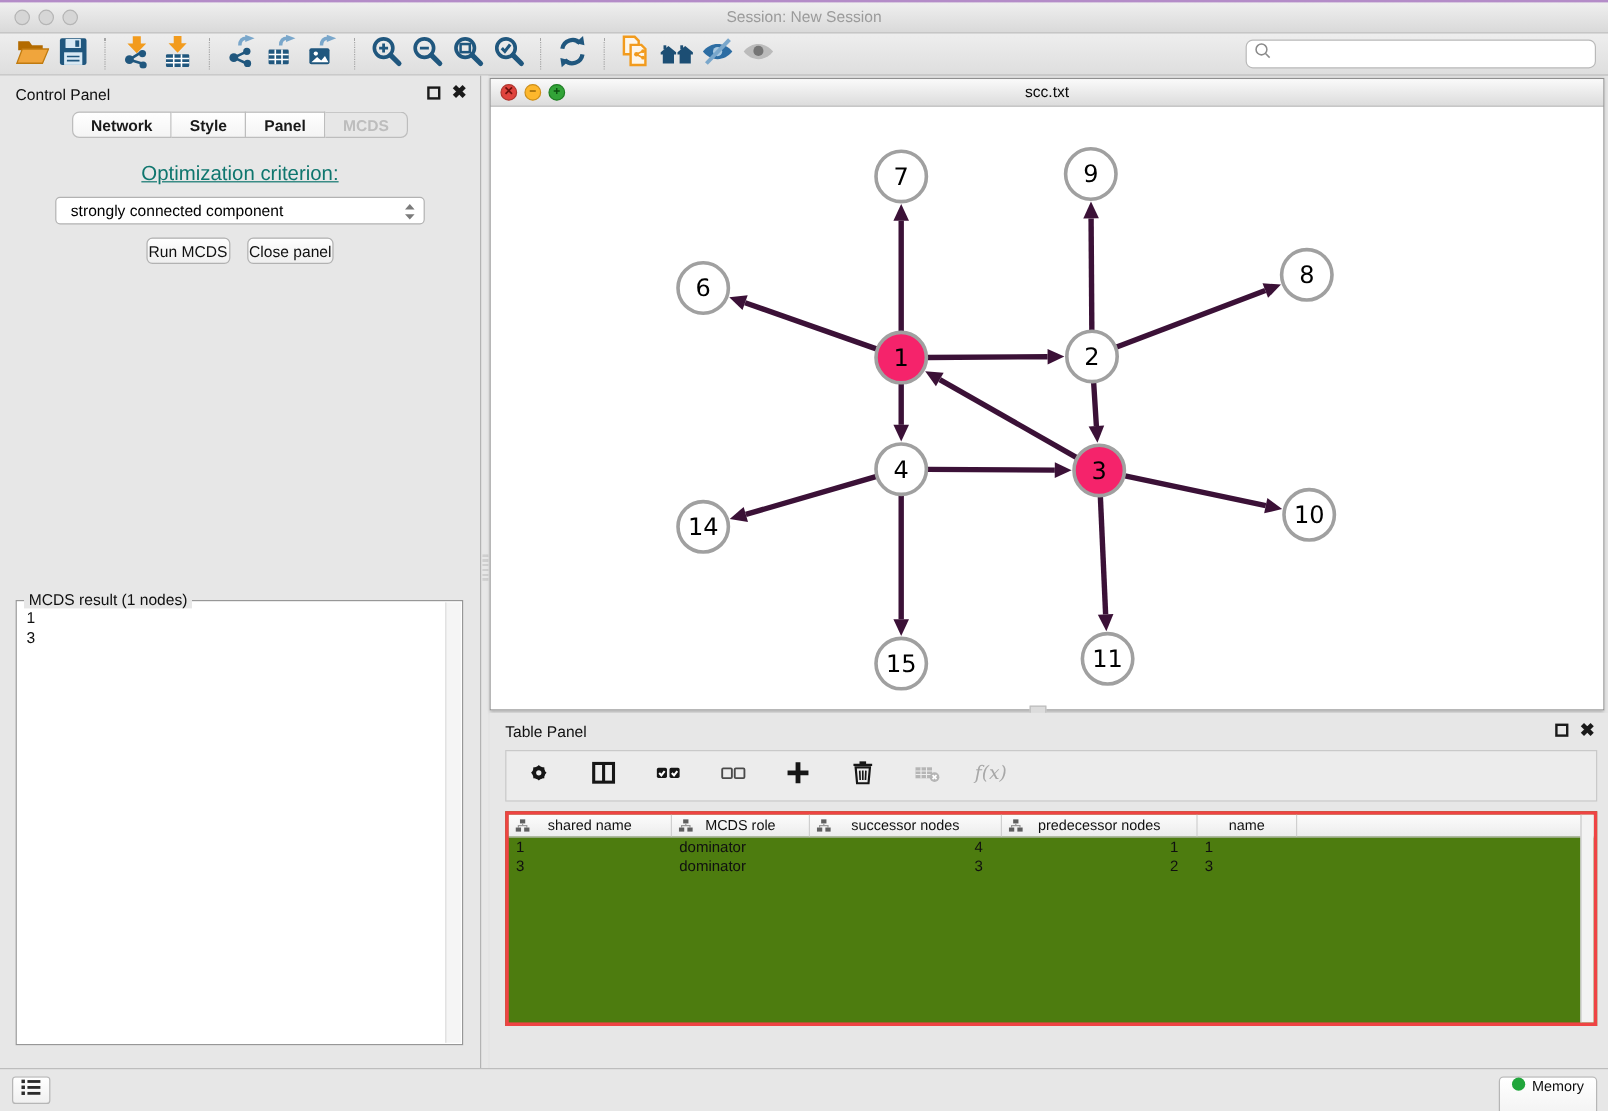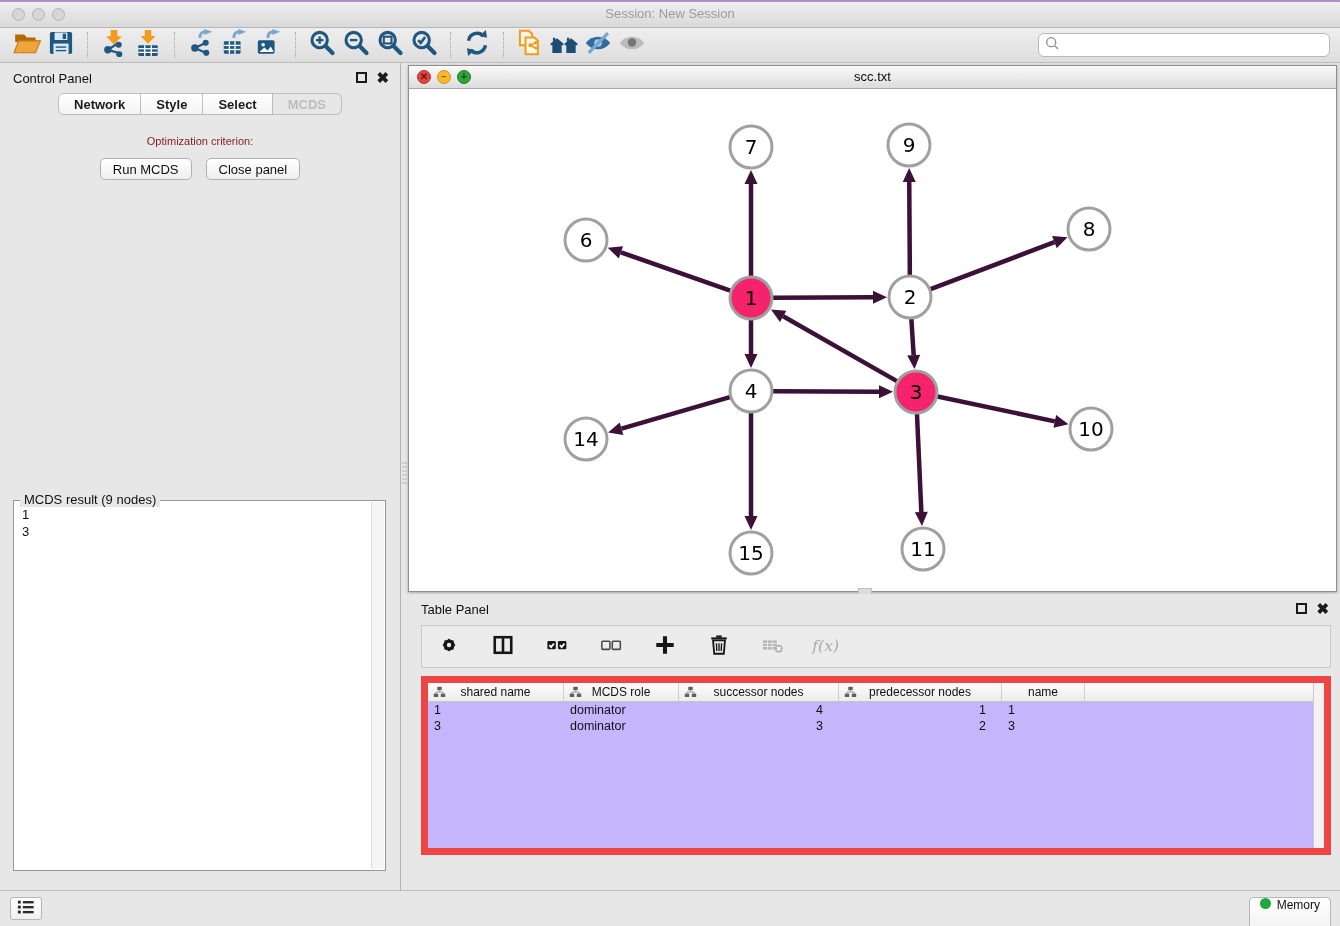--- a/index.html
+++ b/index.html
@@ -40,27 +40,27 @@
 
   .seg-tabs { display:flex; justify-content:center; }
   .seg { border:1px solid #bdbdbd; border-left:none; background:linear-gradient(#ffffff,#f4f4f4);
     font-size:13px; font-weight:600; color:#1a1a1a; height:22px; padding:0 15px;
     display:flex; align-items:center; white-space:nowrap; }
   .seg:first-child { border-left:1px solid #bdbdbd; border-radius:6px 0 0 6px; }
   .seg:last-child { border-radius:0 6px 6px 0;text-align:center; }
   .seg.active { background:#e7e7e7; color:#bdbdbd; }
 
   .cp-content { text-align:center; }
-  .opt-label { font-size:11px; color:#7f1d1d; margin-top:20px; }
+  .opt-label { font-size:17px; color:#0f766e; margin-top:20px;text-decoration:underline; }
   .cp-select { width:308px; height:23px; margin:9px auto 0; background:#fff; border:1px solid #b2b2b2;
     border-radius:4px; display:flex; align-items:center; padding:0 22px 0 12px; font-size:13px; position:relative; }
   .cp-select .stepper { position:absolute; right:4px; top:3px; }
   .cp-buttons { display:flex; justify-content:center; gap:14px; margin-top:11px; }
   .btn { background:linear-gradient(#ffffff,#efefef); border:1px solid #b2b2b2; border-radius:5px;
-    height:22px; padding:0 12px; font-size:13px; color:#101010; display:flex; align-items:center; }
+    height:22px; padding:0 1px; font-size:13px; color:#101010; display:flex; align-items:center; }
 
   .result-group { position:absolute; left:13px; right:14px; top:437px; bottom:19px;
     border:1px solid #979797; background:#fff; }
   .result-label { position:absolute; top:-9px; left:6px; background:#e7e7e7; padding:0 4px; font-size:13px; color:#101010; }
   .result-lines { position:absolute; left:2px; top:2px; right:16px; bottom:2px;
     font-size:13px; line-height:17px; padding:3px 6px; text-align:left; color:#101010; overflow:hidden; }
   .result-scroll { position:absolute; top:1px; bottom:1px; right:1px; width:13px; background:#f5f5f5; border-left:1px solid #ddd; }
 
   .v-splitter { position:absolute; left:400px; top:63px; width:7px; bottom:36px; background:#e7e7e7; border-left:1px solid #b3b3b3; }
   .v-handle { position:absolute; left:1px; top:399px; width:5px; height:22px;
@@ -78,21 +78,21 @@
   .nlight.yellow { background:#fdb72c; border:1px solid #cd8f1b; color:#8a5c00; }
   .nlight.green  { background:#32a337; border:1px solid #1f7e24; color:#0b4f0f; }
   .net-canvas { position:absolute; left:0; right:0; top:23px; bottom:0; background:#fff; overflow:hidden; }
   .h-splitter-handle { position:absolute; left:449px; bottom:-5px; width:14px; height:8px; background:#dcdcdc; border:1px solid #bdbdbd; }
 
   
   .table-panel { position:absolute; left:408px; top:594px; width:932px; bottom:36px; background:#e7e7e7; }
   .tp-toolbar { position:absolute; left:13px; right:9px; top:31px; height:43px; background:#ececec;
     border:1px solid #c9c9c9; display:flex; align-items:center; gap:28px; padding-left:14px; }
   .tp-btn { width:26px; height:26px; display:flex; align-items:center; justify-content:center; }
-  .tp-table { position:absolute; left:13px; right:9px; top:82px; bottom:35px; background:#c4b5fd; border:7px solid #ef4444; }
+  .tp-table { position:absolute; left:13px; right:9px; top:82px; bottom:35px; background:#4d7c0f; border:3px solid #ef4444; }
   .tbl-header { display:flex; height:19px; background:linear-gradient(#fcfcfc,#ececec);
     border-bottom:1px solid #c6c6c6; font-size:12px; color:#101010; }
   .tbl-col { position:relative; display:flex; align-items:center; justify-content:center; border-right:1px solid #cfcfcf; flex:0 0 auto; }
   .tbl-col .col-icon { position:absolute; left:5px; top:3px; }
   .tbl-row { display:flex; height:16px; font-size:12.5px; color:#101010; }
   .tbl-cell { flex:0 0 auto; overflow:hidden; white-space:nowrap; }
   .tbl-scroll { position:absolute; right:0; top:0; bottom:0; width:11px; background:#f3f3f3; border-left:1px solid #c9c9c9; }
   .tp-tabs { position:absolute; left:0; right:0; bottom:5px; display:flex; justify-content:center; }
 
   
@@ -279,32 +279,40 @@
   <div class="panel-header">
     <span class="panel-title">Control Panel</span>
     <span class="win-btns">
       <span class="float-btn"></span>
       <span class="close-btn">✖</span>
     </span>
   </div>
   <div class="seg-tabs">
       <div class="seg">Network</div>
       <div class="seg">Style</div>
-      <div class="seg">Select</div>
+      <div class="seg">Panel</div>
       <div class="seg active">MCDS</div>
     </div>
   <div class="cp-content">
     <div class="opt-label">Optimization criterion:</div>
+    <div class="cp-select">
+      <span>strongly connected component</span>
+      <span class="stepper">
+        <svg width="15" height="17" viewBox="0 0 15 17">
+            <path d="M3.5 6.5 L7.5 2 L11.5 6.5 z M3.5 10.5 L7.5 15 L11.5 10.5 z" fill="#7b7b7b"></path>
+          </svg>
+      </span>
+    </div>
     <div class="cp-buttons">
       <div class="btn">Run MCDS</div>
       <div class="btn">Close panel</div>
     </div>
   </div>
   <div class="result-group">
-    <span class="result-label">MCDS result (9 nodes)</span>
+    <span class="result-label">MCDS result (1 nodes)</span>
     <div class="result-lines">
         <div>1</div>
         <div>3</div>
       </div>
     <div class="result-scroll"></div>
   </div>
 </div>
 
 <div class="v-splitter">
     <div class="v-handle"></div>

